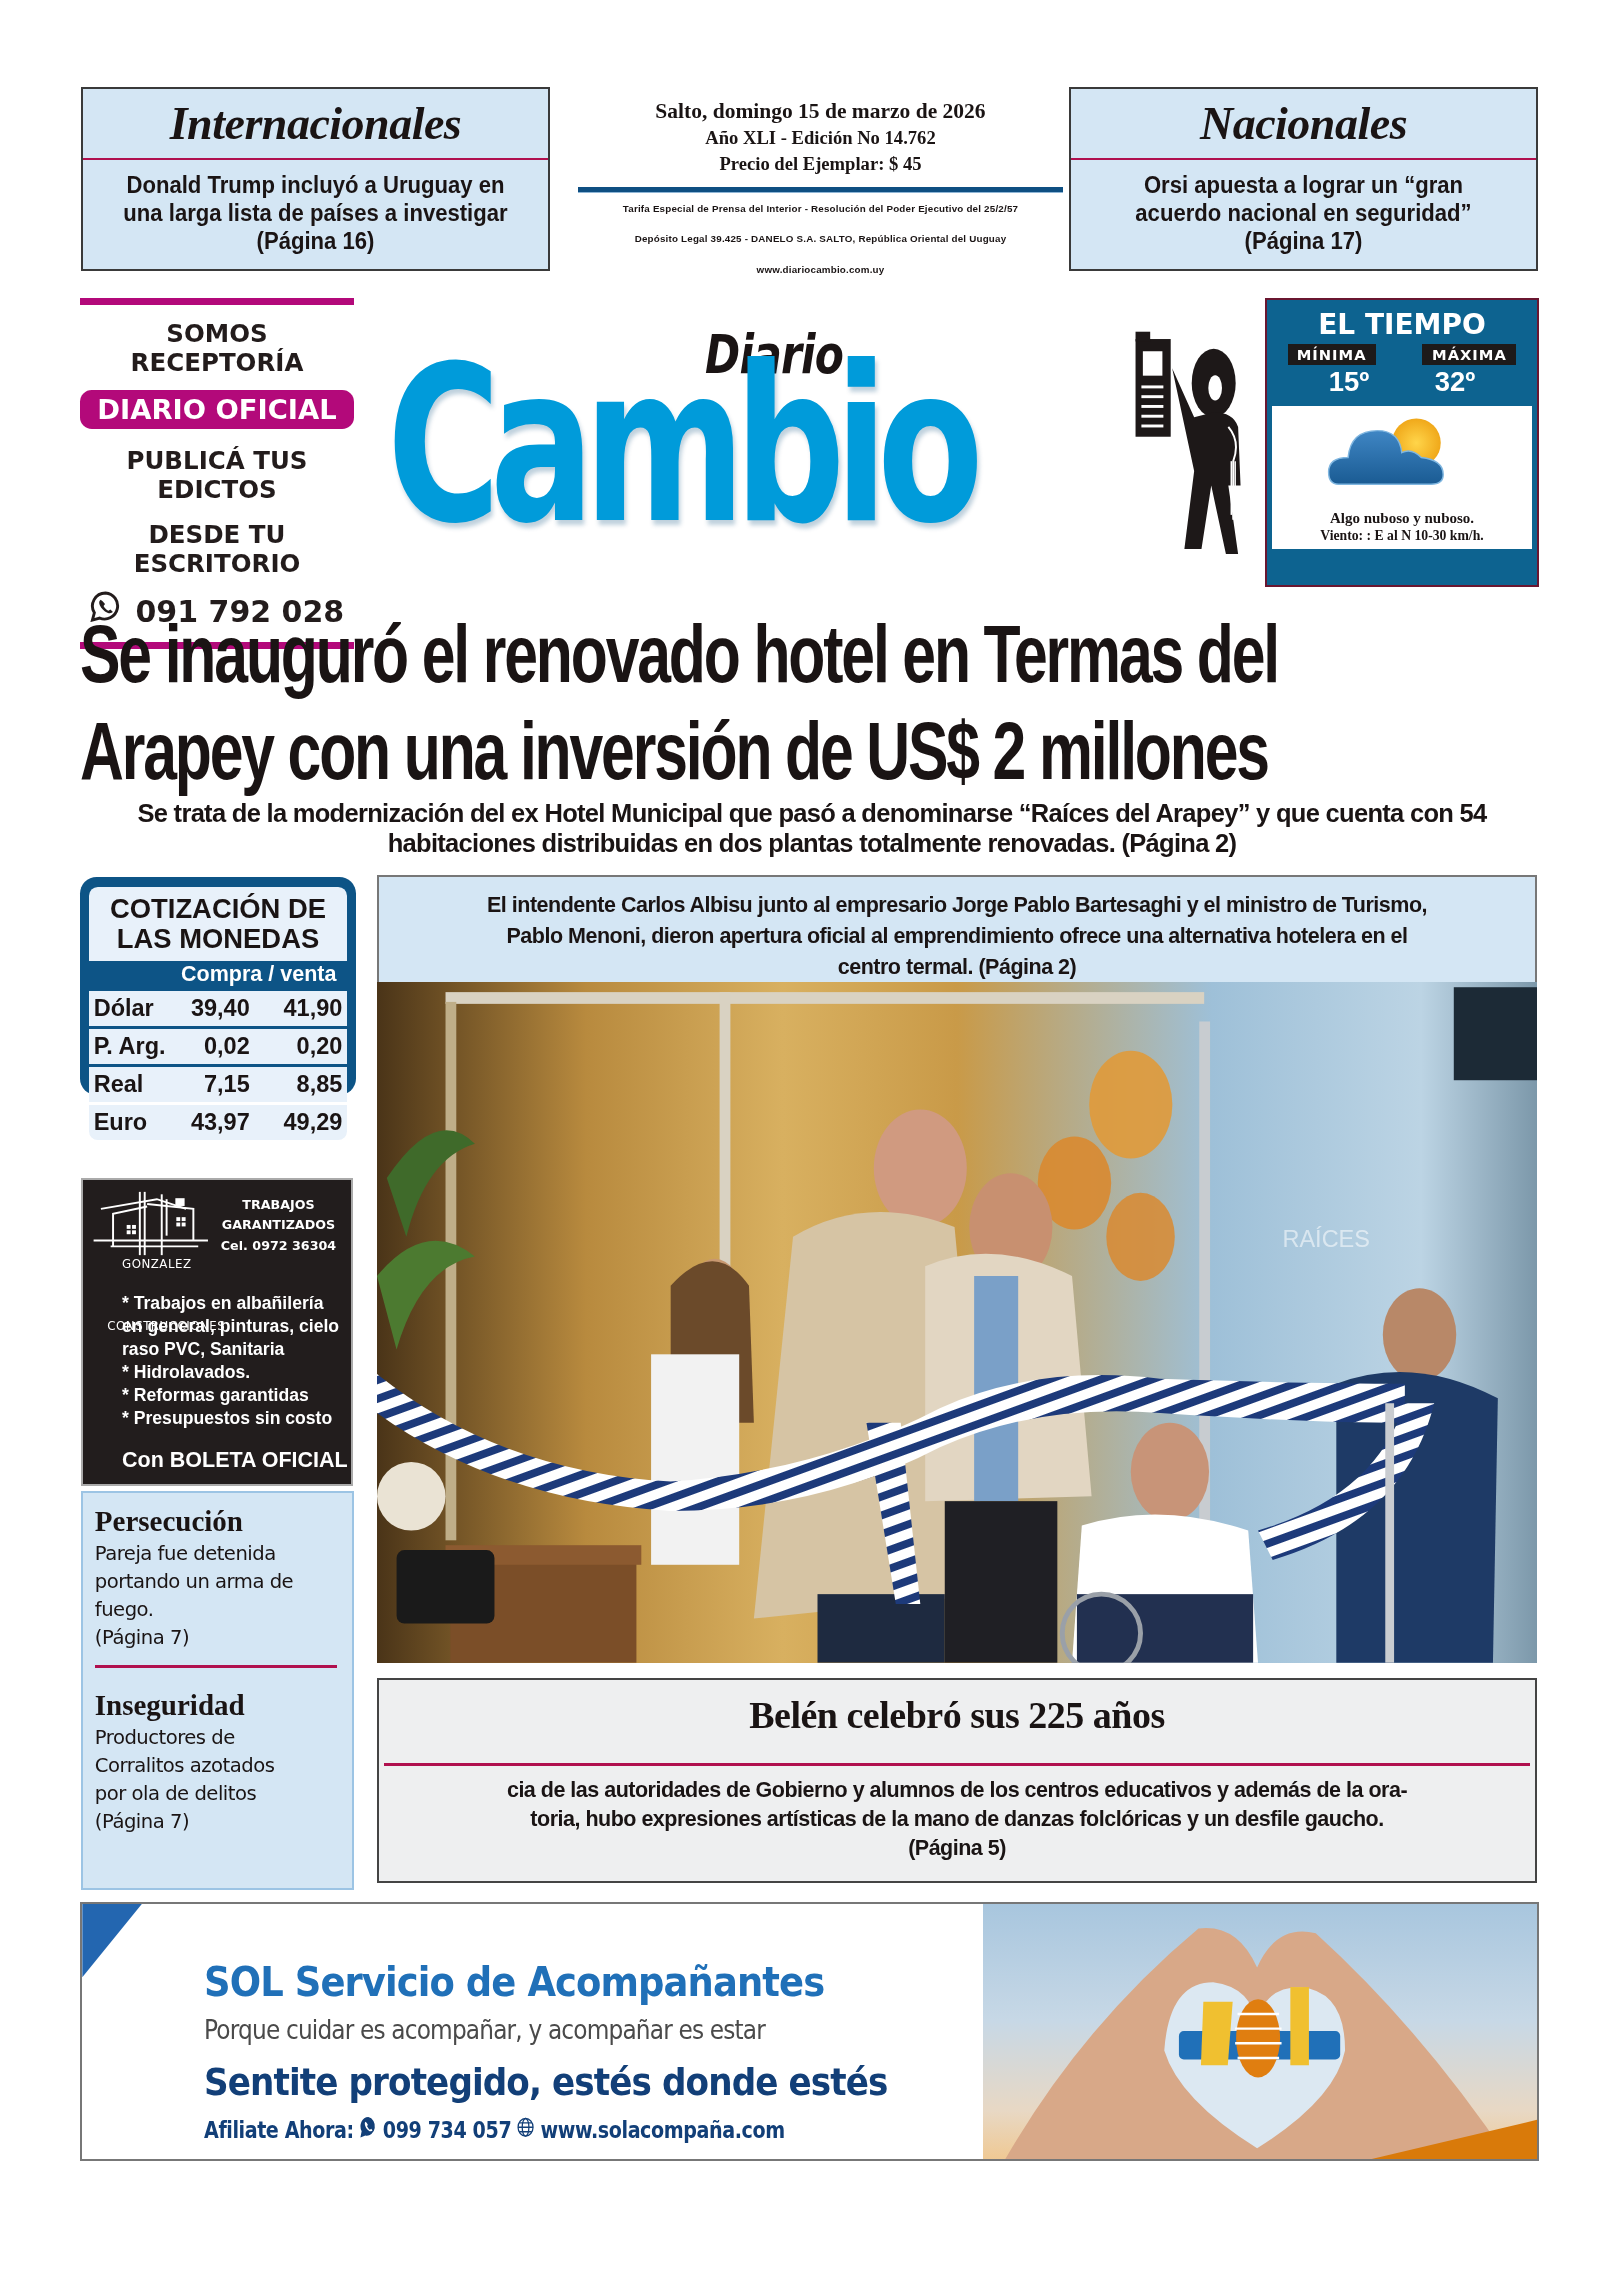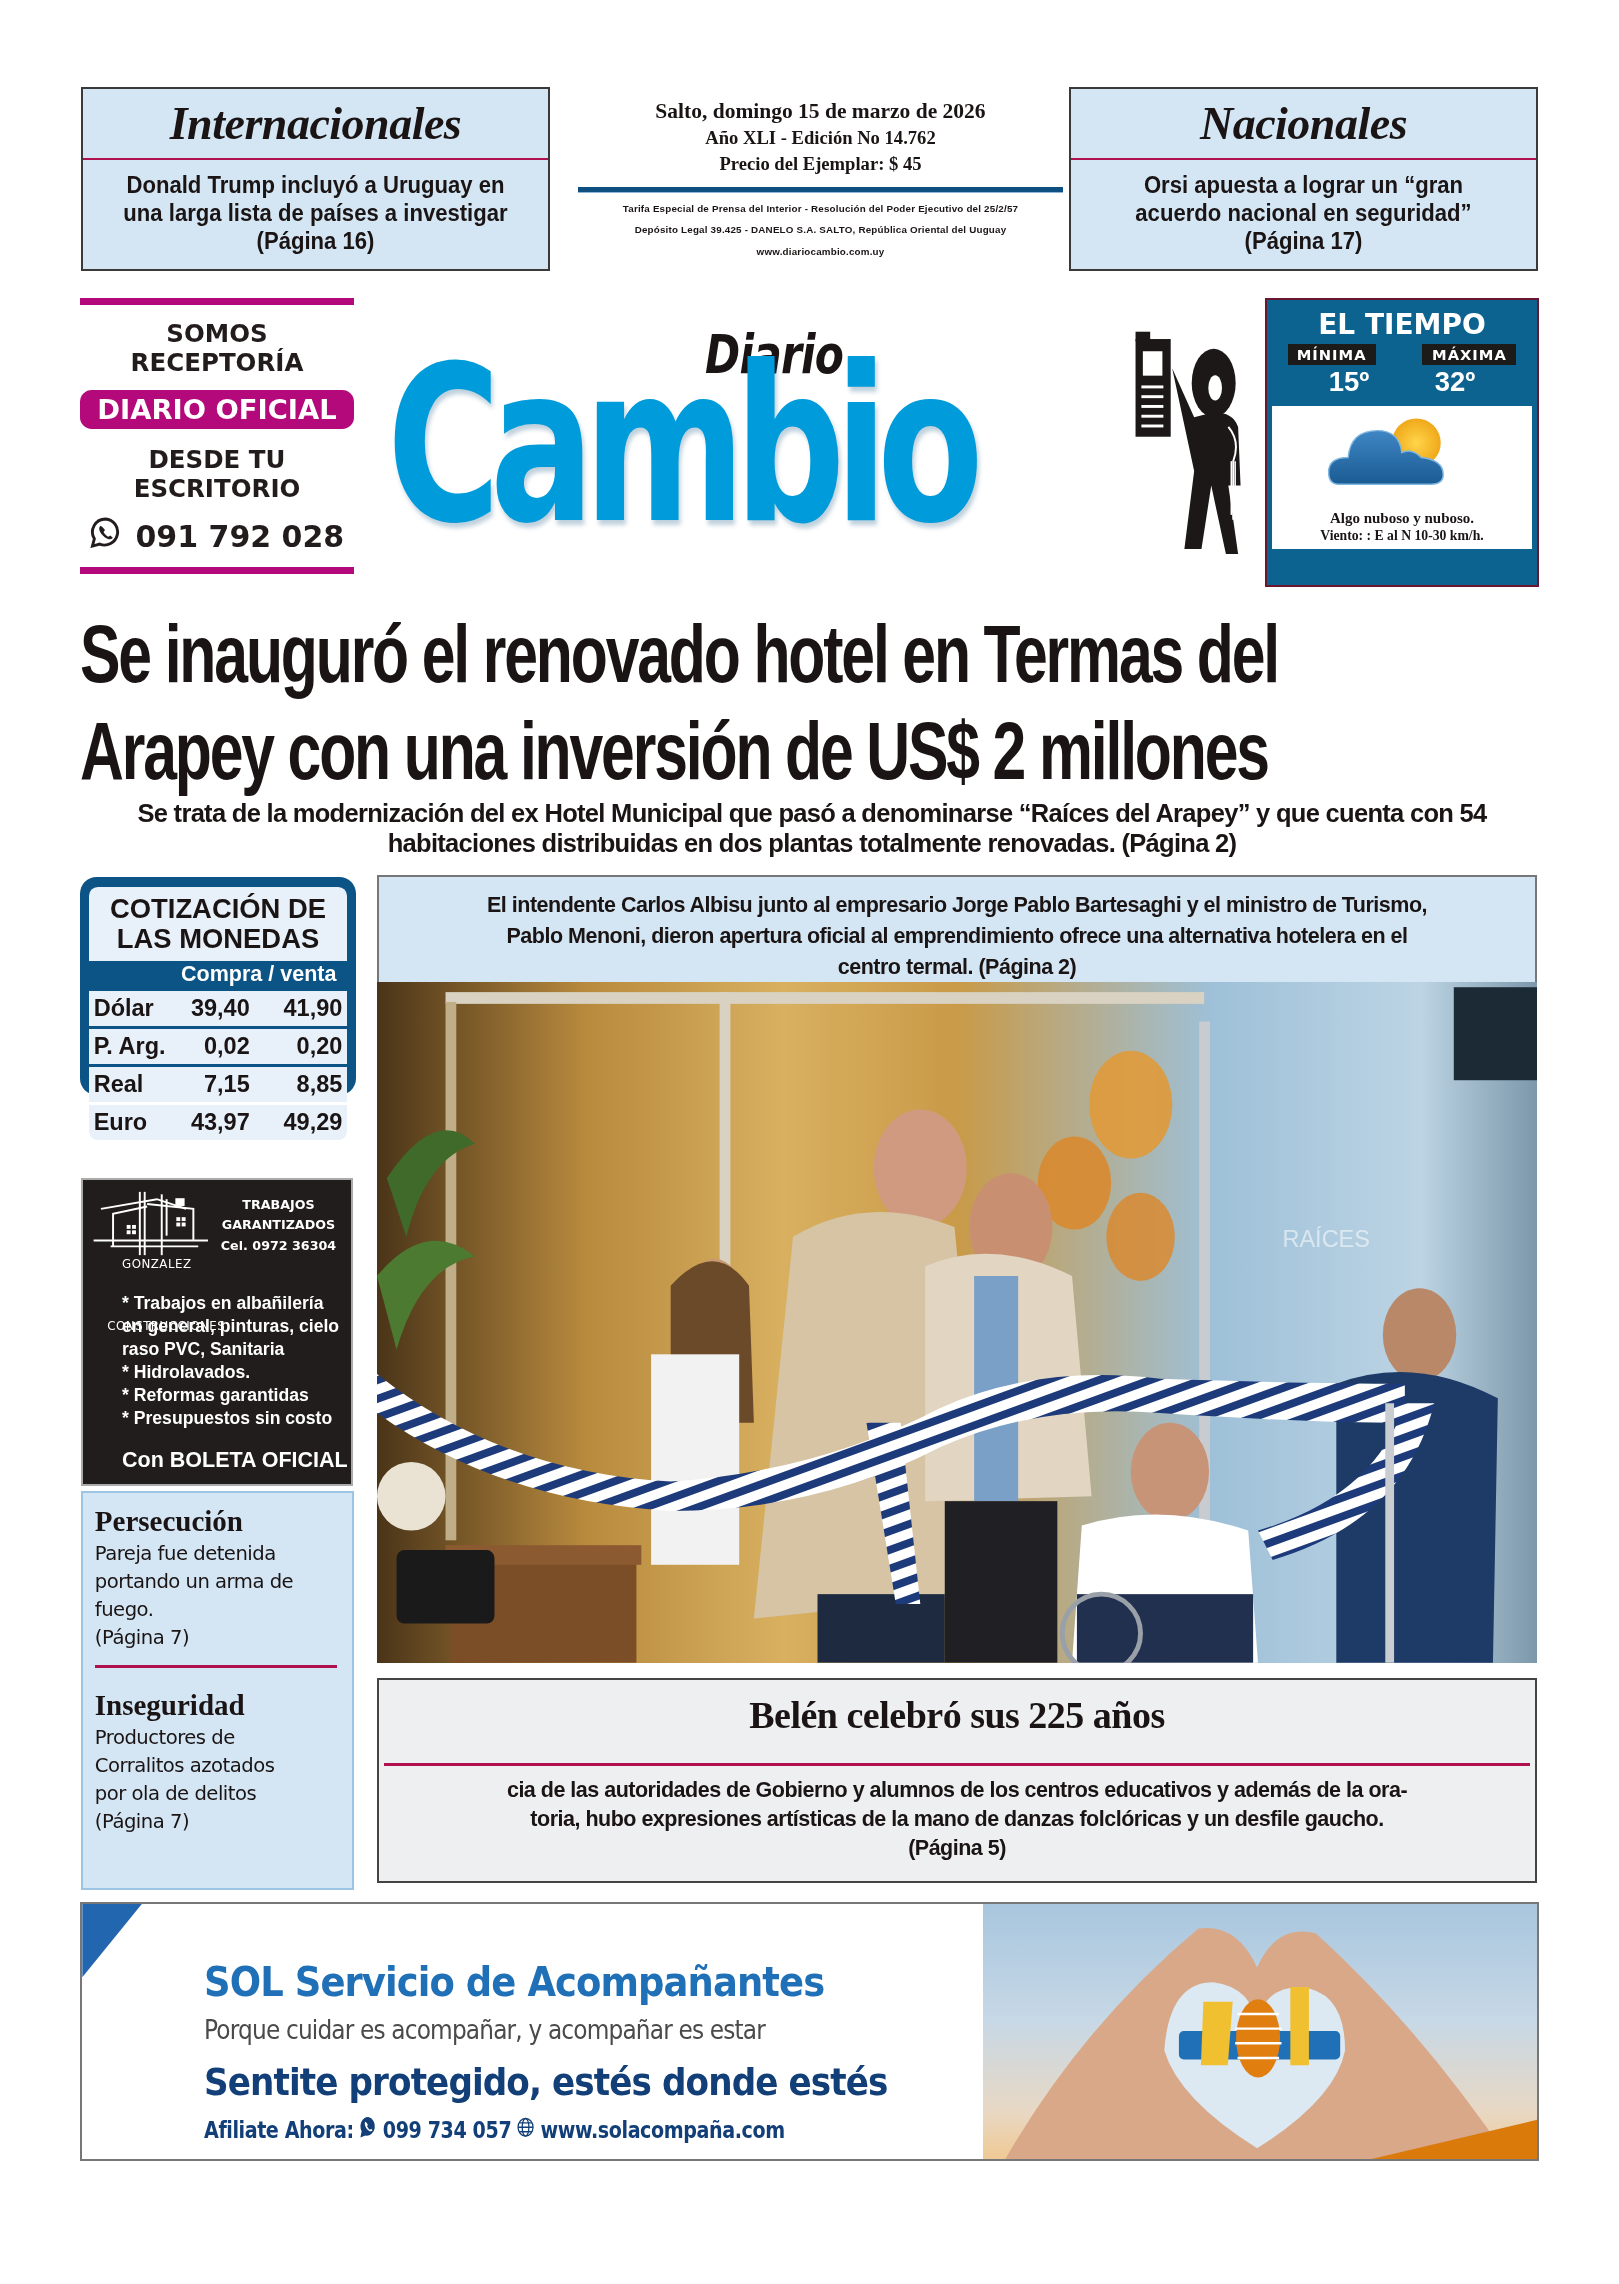--- a/index.html
+++ b/index.html
@@ -10,21 +10,21 @@
   .sec-box { background:#d4e6f4; border:2.4px solid #3a3a3a; text-align:center; }
   .sec-title { font-family:"Liberation Serif", serif; font-style:italic; font-weight:bold; font-size:46px; line-height:1; height:69px; display:flex; align-items:center; justify-content:center; border-bottom:2.9px solid #b0104e; letter-spacing:-0.5px; }
   .sec-body { font-family:"Liberation Sans", sans-serif; font-weight:bold; font-size:23.5px; line-height:28px; padding:10.8px 9.8px 0; transform:scaleX(0.94); }
 
   
   .mast { text-align:center; font-family:"Liberation Serif", serif; font-weight:bold; }
   .mast .l1 { font-size:21.5px; line-height:27.4px; }
   .mast .l2 { font-size:18.6px; line-height:25.5px; }
   .mast .l3 { font-size:18.6px; line-height:25.5px; }
   .mast .rule { height:4.9px; background:#0e4f82; margin:10.8px 0 0; border-bottom:1px solid #8fb6d6; }
-  .mast .small { font-family:"Liberation Sans", sans-serif; font-weight:bold; font-size:9.8px; line-height:21.5px; letter-spacing:0.2px; }
+  .mast .small { font-family:"Liberation Sans", sans-serif; font-weight:bold; font-size:9.8px; line-height:21.5px; letter-spacing:0.2px;margin-top:9px; }
 
   
   .recep { text-align:center; font-family:"DejaVu Sans", sans-serif; font-weight:bold; color:#231c1c; }
   .recep .bar { height:6.9px; background:#b3097a; }
   .recep .line { font-size:24.5px; line-height:29px; }
   .recep .pill { background:#b3097a; color:#fff; border-radius:11.8px; font-size:27.4px; line-height:39px; margin:0; }
   .recep .phone { font-size:30px; line-height:39px; display:flex; align-items:center; justify-content:center; gap:14.7px; }
 
   
   .logo-diario { font-family:"DejaVu Sans", sans-serif; font-weight:bold; font-style:italic; font-size:53px; color:#1a1414; letter-spacing:-1px; transform:scaleX(0.8); transform-origin:left center; }
@@ -110,20 +110,21 @@
     <div>Orsi apuesta a lograr un “gran</div>
     <div>acuerdo nacional en seguridad”</div>
     <div>(Página 17)</div>
   </div>
 </div>
 
 <div class="abs recep" style="left:80px; top:298px; width:274px;">
   <div class="bar"></div>
   <div class="line" style="margin-top:13.7px;">SOMOS RECEPTORÍA</div>
   <div class="pill" style="margin-top:13.7px;">DIARIO OFICIAL</div>
+  <div class="line" style="margin-top:16.6px;">PUBLICÁ TUS EDICTOS</div>
   <div class="line" style="margin-top:15.7px;">DESDE TU ESCRITORIO</div>
   <div class="phone" style="margin-top:13.7px;">
     <span>
       <svg width="31" height="31" viewBox="0 0 64 64">
           <path d="M32 4a27 27 0 0 0-23 41L5 60l15-4a27 27 0 1 0 12-52z" fill="none" stroke="#231c1c" stroke-width="6"></path>
           <path d="M22 18c-3 2-4 6-2 11 3 7 9 13 16 16 5 2 9 1 11-2l-5-5-4 3c-4-2-8-6-10-10l3-4-5-6z" fill="#231c1c"></path>
         </svg>
     </span>
     <span>091 792 028</span>
   </div>

